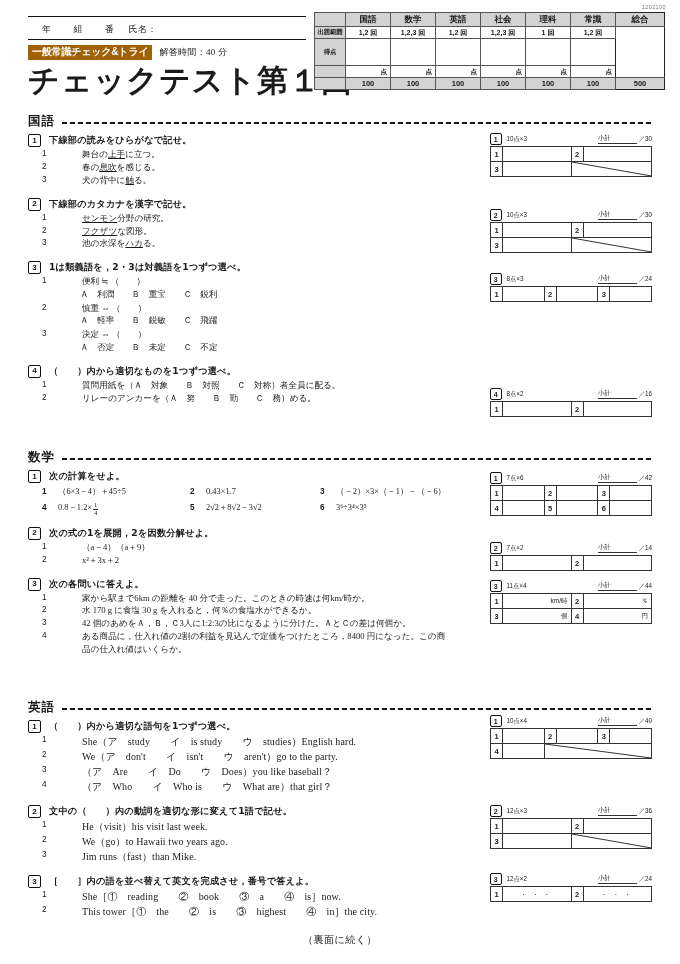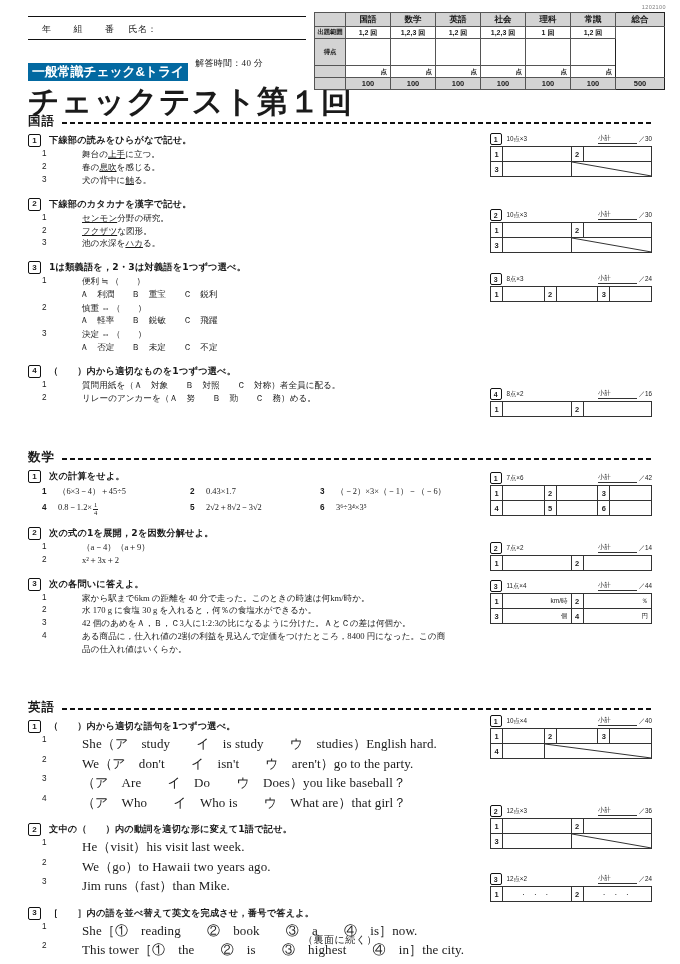--- a/index.html
+++ b/index.html
@@ -38,28 +38,27 @@
     border-bottom:1px solid #111;
   }
   .name-row span{display:inline-block;}
   .nr-y{margin-right:22px;}
   .nr-k{margin-right:22px;}
   .nr-b{margin-right:14px;}
   .badge-row{
     display:flex;align-items:center;margin-top:5px;
   }
   .badge{
-    background:#0369a1;color:#fff;
+    background:#a16207;color:#fff;
     font-family:"Liberation Sans","DejaVu Sans",sans-serif;
     font-weight:bold;
-    font-size:13px;
+    font-size:10px;
     padding:2px 4px 3px 4px;
     letter-spacing:-0.2px;
     line-height:1;
-    margin-top:18px;
   }
   .time-text{
     font-size:9px;margin-left:7px;letter-spacing:.3px;
   }
   .main-title{
     font-family:"DejaVu Sans","Liberation Sans",sans-serif;
     font-weight:bold;
     font-size:31px;
     letter-spacing:1px;
     margin-top:4px;
@@ -134,21 +133,21 @@
     font-family:"Liberation Sans",sans-serif;
     margin-right:8px;line-height:1;
   }
   .qtitle-text{padding-top:0px;}
   .items{margin:1px 0 0 14px;font-size:8.6px;font-weight:normal;line-height:1.5;}
   .item{display:flex;}
   .item .n{width:16px;min-width:16px;text-align:left;font-family:"Liberation Sans",sans-serif;font-size:8.2px;}
   .item .t{flex:1;padding-left:24px;}
   .sub-opts{margin-left:14px;line-height:1.55;}
   .u{text-decoration:underline;}
-  .eng .t{font-size:13px;letter-spacing:.1px;}
+  .eng .t{font-size:10px;letter-spacing:.1px;}
   .mathrow{display:flex;gap:0;font-size:8.4px;line-height:1.9;}
   .mathcell{display:flex;}
   .mathcell .n{width:16px;min-width:16px;font-family:"Liberation Sans",sans-serif;font-weight:bold;font-size:8.2px;}
   .frac{display:inline-flex;flex-direction:column;vertical-align:middle;text-align:center;font-size:6.5px;line-height:1.05;margin:0 1px;position:relative;top:1px;}
   .frac .num{border-bottom:.8px solid #222;padding:0 1px;}
 
   
   .ansbox{position:absolute;width:162px;}
   .ans-head{
     display:flex;align-items:center;

